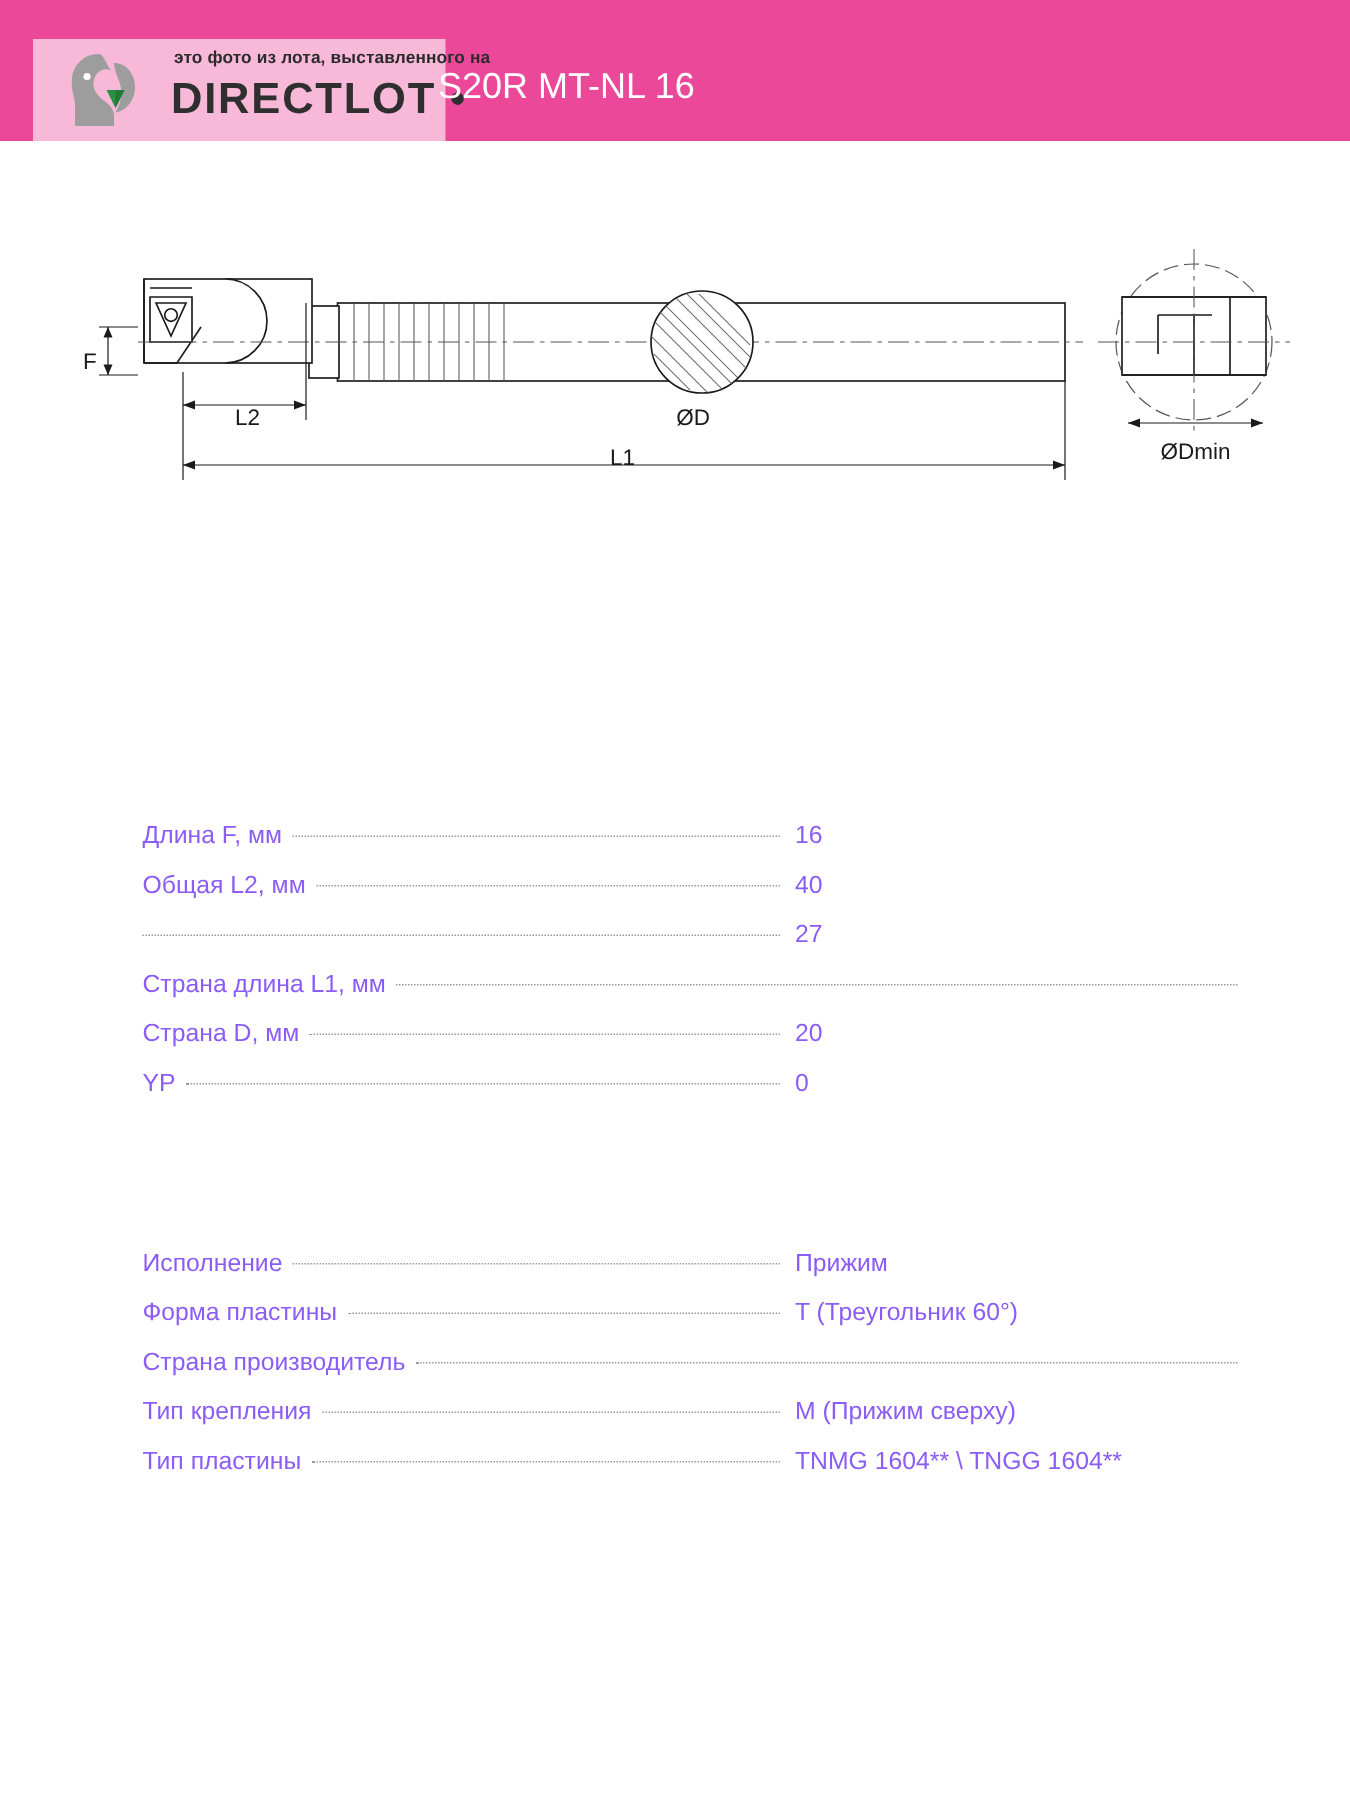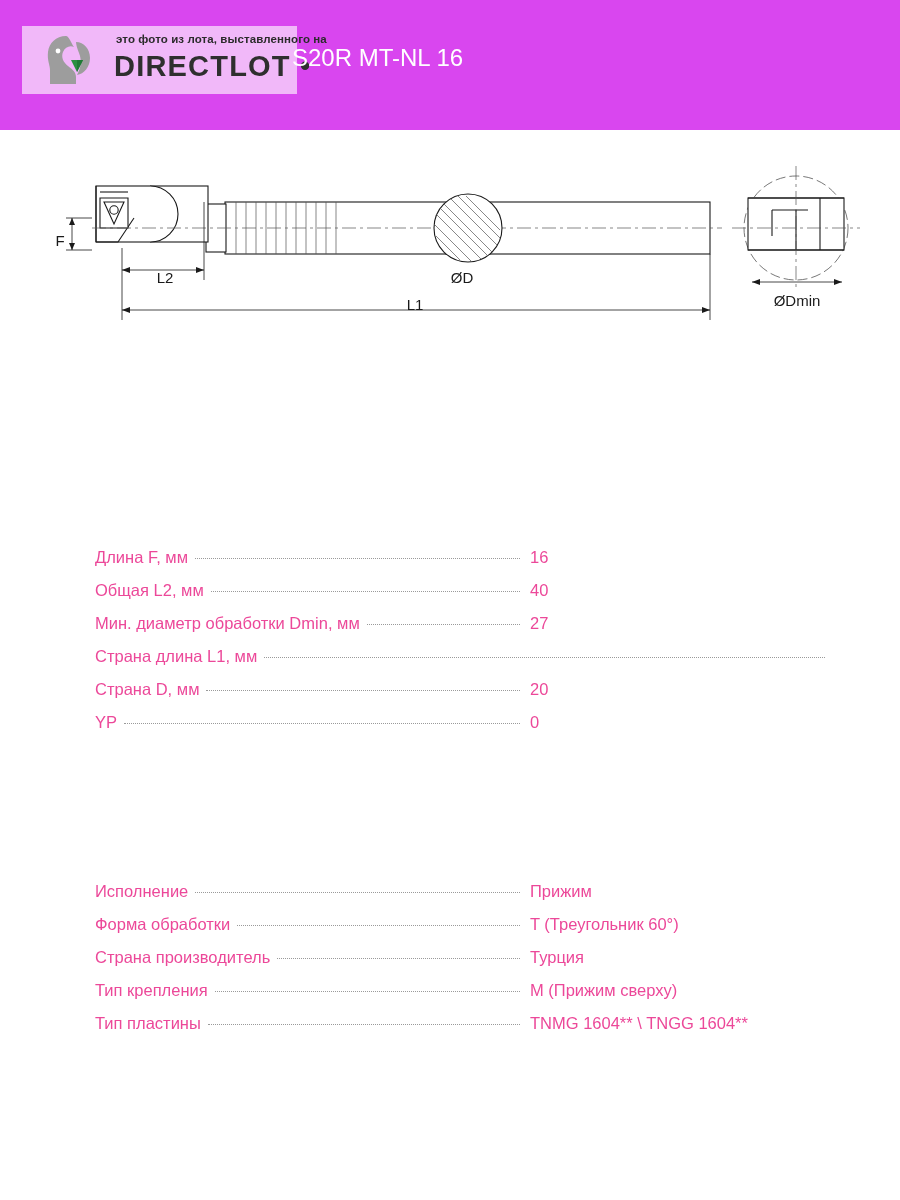--- a/index.html
+++ b/index.html
@@ -13,22 +13,22 @@
     position: relative;
     width: 900px; height: 1200px;
     overflow: hidden;
     background: #ffffff;
   }
 
   
   .header {
     position: absolute;
     left: 0; top: 0;
-    width: 900px; height: 130px;
-    background: #d946ef;
+    width: 900px; height: 94px;
+    background: #ec4899;
   }
   .watermark-box {
     position: absolute;
     left: 22px; top: 26px;
     width: 275px; height: 68px;
     background: rgba(255,255,255,0.62);
   }
   .squirrel {
     position: absolute;
     left: 36px; top: 32px;
@@ -72,42 +72,42 @@
   .specs {
     position: absolute;
     left: 95px; top: 548px;
     width: 730px;
   }
   .spec-row {
     display: flex;
     align-items: baseline;
     height: 33px;
     font-size: 16.5px;
-    color: #ec4899;
+    color: #8b5cf6;
   }
   .spec-label {
     white-space: nowrap;
     flex: 0 0 auto;
     padding-right: 7px;
   }
   .spec-dots {
     flex: 1 1 auto;
     border-bottom: 1px dotted #9a9a9a;
     transform: translateY(-4px);
     min-width: 4px;
   }
   .spec-value {
     flex: 0 0 auto;
     width: 305px;
     padding-left: 10px;
     white-space: nowrap;
   }
   .specs-group-2 {
     position: absolute;
-    left: 95px; top: 882px;
+    left: 95px; top: 833px;
     width: 730px;
   }
   .specs-group-2 .spec-value { width: 305px; }
 </style>
 </head>
 <body>
 
 <div class="page">
 
   <div class="header">
@@ -235,21 +235,20 @@
       <span class="spec-label">Длина F, мм</span>
       <span class="spec-dots"></span>
       <span class="spec-value">16</span>
     </div>
     <div class="spec-row">
       <span class="spec-label">Общая L2, мм</span>
       <span class="spec-dots"></span>
       <span class="spec-value">40</span>
     </div>
     <div class="spec-row">
-      <span class="spec-label">Мин. диаметр обработки Dmin, мм</span>
       <span class="spec-dots"></span>
       <span class="spec-value">27</span>
     </div>
     <div class="spec-row">
       <span class="spec-label">Страна длина L1, мм</span>
       <span class="spec-dots"></span>
     </div>
     <div class="spec-row">
       <span class="spec-label">Страна D, мм</span>
       <span class="spec-dots"></span>
@@ -262,28 +261,27 @@
     </div>
   </div>
 
   <div class="specs-group-2">
     <div class="spec-row">
       <span class="spec-label">Исполнение</span>
       <span class="spec-dots"></span>
       <span class="spec-value">Прижим</span>
     </div>
     <div class="spec-row">
-      <span class="spec-label">Форма обработки</span>
+      <span class="spec-label">Форма пластины</span>
       <span class="spec-dots"></span>
       <span class="spec-value">T (Треугольник 60°)</span>
     </div>
     <div class="spec-row">
       <span class="spec-label">Страна производитель</span>
       <span class="spec-dots"></span>
-      <span class="spec-value">Турция</span>
     </div>
     <div class="spec-row">
       <span class="spec-label">Тип крепления</span>
       <span class="spec-dots"></span>
       <span class="spec-value">M (Прижим сверху)</span>
     </div>
     <div class="spec-row">
       <span class="spec-label">Тип пластины</span>
       <span class="spec-dots"></span>
       <span class="spec-value">TNMG 1604** \ TNGG 1604**</span>

